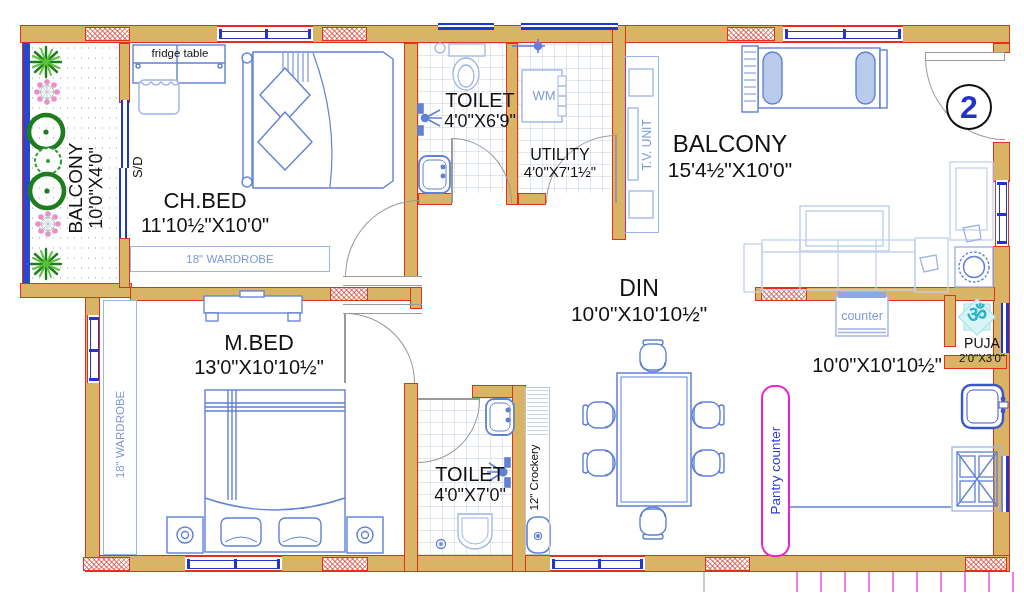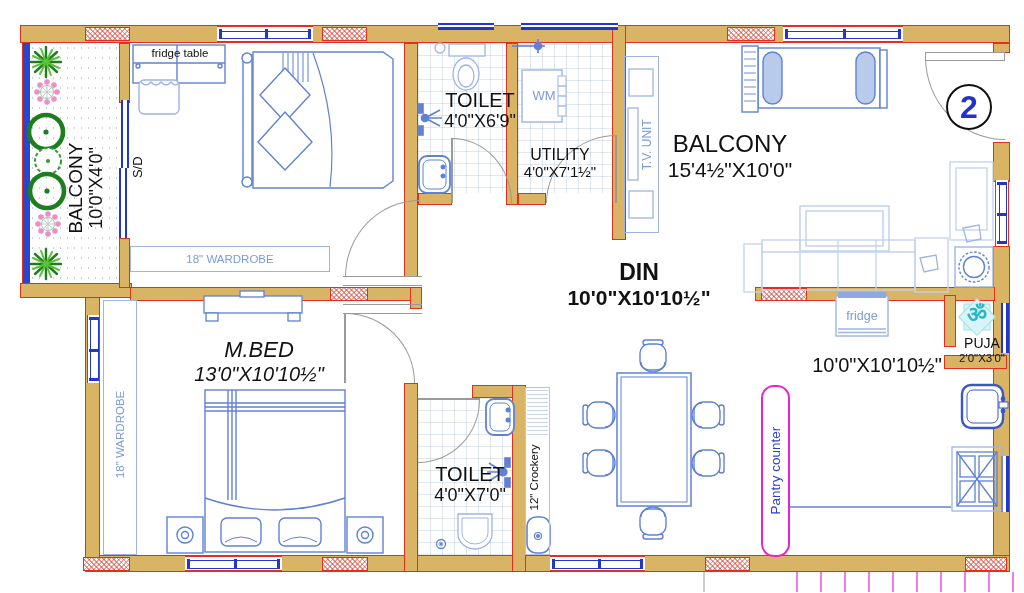--- a/index.html
+++ b/index.html
@@ -445,55 +445,59 @@
   </div>
   <div class="lbl rot" style="left:479px;top:471px;width:110px;font-size:11.5px;">12" Crockery</div>
 
   <div class="abs" style="left:761px;top:385px;width:29px;height:172px;border:2px solid var(--mag);border-radius:13px;background:#fff;"></div>
   <div class="lbl rot" style="left:716px;top:463px;width:120px;font-size:13.5px;color:#2A3ECF;">Pantry counter</div>
 
   <div class="lbl rot" style="left:28px;top:165px;width:120px;height:46px;">
     <div style="font-size:19px;">BALCONY</div>
     <div style="font-size:18px;">10'0"X4'0"</div>
   </div>
+  <div class="lbl" style="left:105px;top:189px;width:200px;">
+    <div style="font-size:22px;">CH.BED</div>
+    <div style="font-size:20px;">11'10½"X10'0"</div>
+  </div>
   <div class="lbl" style="left:420px;top:89px;width:120px;">
     <div style="font-size:20px;">TOILET</div>
     <div style="font-size:18px;">4'0"X6'9"</div>
   </div>
   <div class="lbl blue" style="left:524px;top:89px;width:40px;font-size:13px;">WM</div>
   <div class="lbl" style="left:505px;top:146px;width:110px;">
     <div style="font-size:16px;">UTILITY</div>
     <div style="font-size:15px;">4'0"X7'1½"</div>
   </div>
   <div class="lbl" style="left:630px;top:131px;width:200px;">
     <div style="font-size:24px;">BALCONY</div>
     <div style="font-size:21px;">15'4½"X10'0"</div>
   </div>
-  <div class="lbl" style="left:159px;top:338px;width:200px;font-style:italic;">
+  <div class="lbl" style="left:159px;top:331px;width:200px;">
     <div style="font-size:22px;">M.BED</div>
     <div style="font-size:20px;">13'0"X10'10½"</div>
   </div>
   <div class="lbl" style="left:410px;top:463px;width:120px;">
     <div style="font-size:20px;">TOILET</div>
     <div style="font-size:18px;">4'0"X7'0"</div>
   </div>
-  <div class="lbl" style="left:539px;top:260px;width:200px;font-weight:bold;">
+  <div class="lbl" style="left:539px;top:276px;width:200px;">
     <div style="font-size:23px;">DIN</div>
     <div style="font-size:21px;">10'0"X10'10½"</div>
   </div>
   <div class="lbl" style="left:777px;top:354px;width:200px;">
     <div style="font-size:20px;">10'0"X10'10½"</div>
   </div>
   <div class="lbl" style="left:932px;top:336px;width:100px;">
     <div style="font-size:14px;">PUJA</div>
     <div style="font-size:11.5px;">2'0"X3'0"</div>
   </div>
   <div class="lbl" style="left:130px;top:47px;width:100px;font-size:11.5px;">fridge table</div>
   <div class="lbl rot" style="left:118px;top:160px;width:40px;font-size:13px;">S/D</div>
-  <div class="lbl blue" style="left:832px;top:309px;width:60px;font-size:12.5px;">fridge</div>
+  <div class="lbl blue" style="left:832px;top:309px;width:60px;font-size:12.5px;">counter</div>
   <div class="lbl" style="left:957px;top:303px;width:40px;font-size:22px;color:#2BB5C8;font-weight:bold;">ॐ</div>
 
   <div class="abs" style="left:946px;top:84px;width:46px;height:46px;border:2.5px solid #111;border-radius:50%;background:#fff;
               display:flex;align-items:center;justify-content:center;">
     <span style="color:#2233CC;font-size:32px;font-weight:bold;font-family:'Liberation Sans',sans-serif;">2</span>
   </div>
 
 </div>
 
 </body></html>

